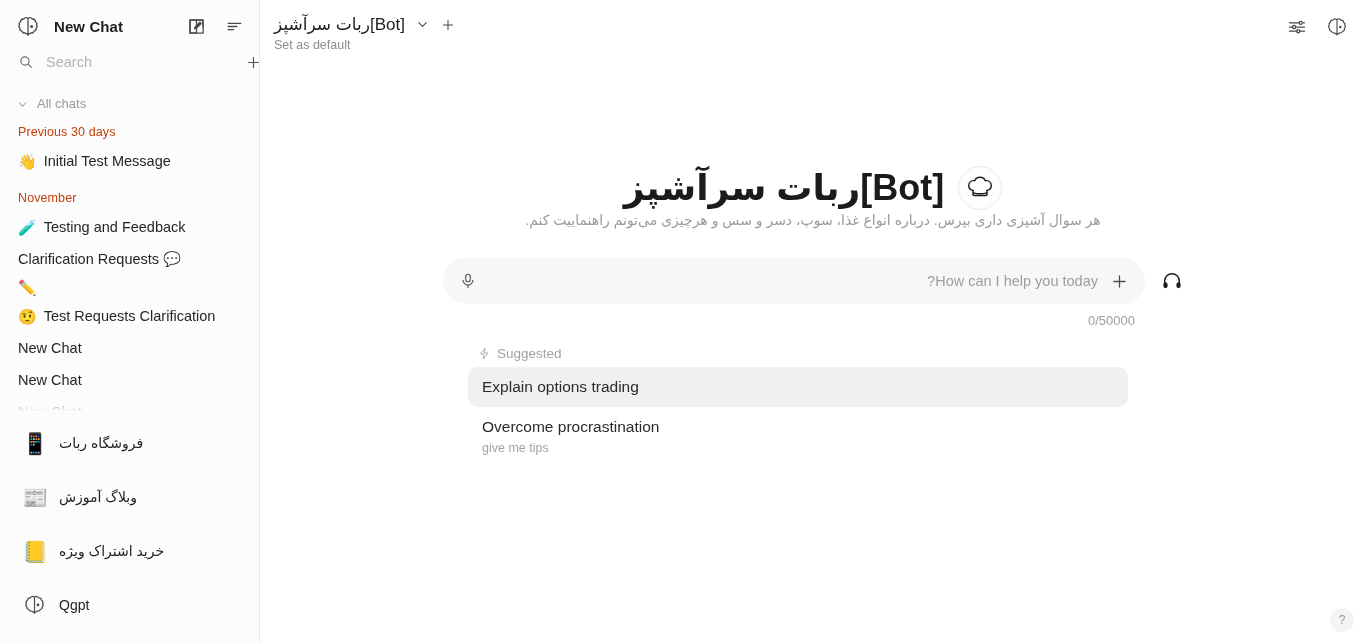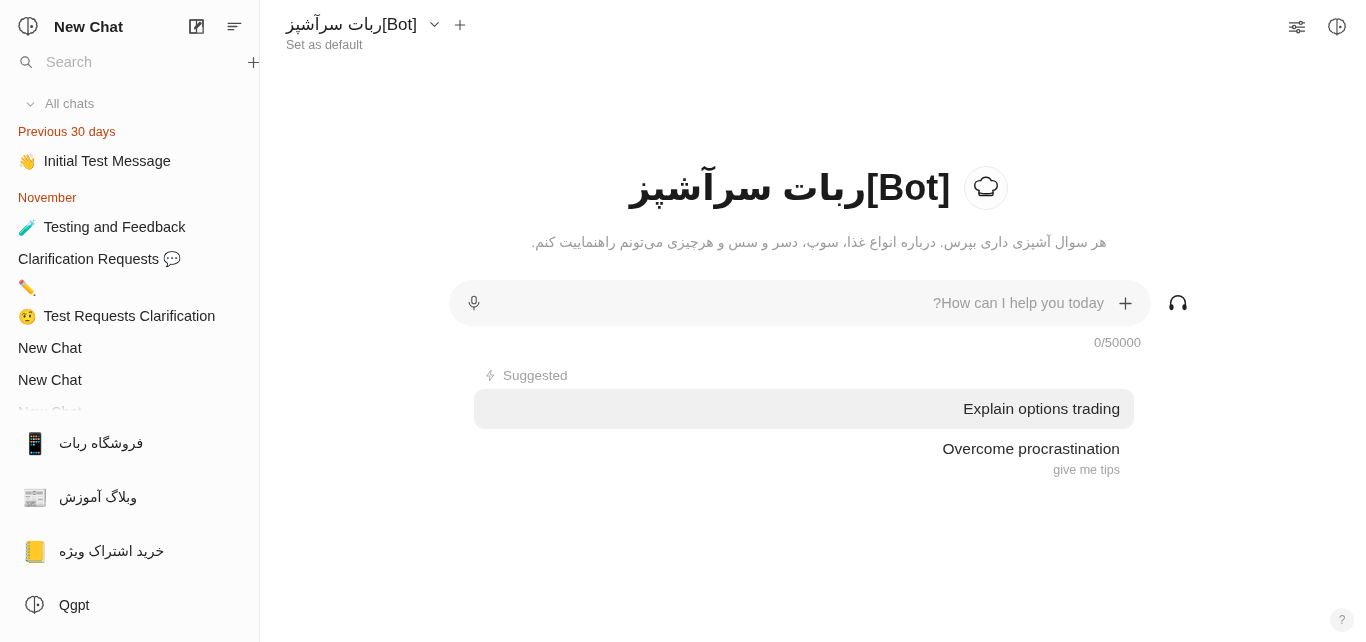--- a/index.html
+++ b/index.html
@@ -5,21 +5,21 @@
 <style>
   * { box-sizing: border-box; margin: 0; padding: 0; }
   html, body {
     width: 1366px; height: 642px;
     overflow: hidden;
     background: #ffffff;
     font-family: "Liberation Sans", "DejaVu Sans", sans-serif;
     color: #2b2b2b;
     -webkit-font-smoothing: antialiased;
   }
-  .app { display: flex; width: 1366px; height: 487px; position: relative; gap: 12px; }
+  .app { display: flex; width: 1366px; height: 487px; position: relative; }
 
   
   .sidebar {
     width: 260px; height: 642px;
     background: #fcfcfc;
     border-right: 1px solid #e9e9e9;
     position: relative;
     display: flex; flex-direction: column;
     flex: 0 0 260px;
   }
@@ -48,21 +48,21 @@
     border: 0; outline: 0; background: transparent; flex: 1;
     font-size: 14.5px; font-family: inherit; color: #333;
     padding: 0;
   }
   .sb-search input::placeholder { color: #b3b3b3; }
   .sb-search .plus { margin-left: auto; color: #555; cursor: pointer; display: flex; }
 
   .allchats {
     display: flex; align-items: flex-end; gap: 8px;
     padding: 10px 18px 6px 16px;
-    font-size: 13px; color: #9a9a9a; cursor: pointer; margin-left: 8px;
+    font-size: 13px; color: #9a9a9a; cursor: pointer;
   }
   .allchats svg { display: block; }
 
   .chat-scroll {
     flex: 1 1 auto;
     overflow: hidden;
     padding: 2px 0 0 0;
     max-height: 318px;
   }
   .grp-label {
@@ -129,21 +129,21 @@
     direction: rtl; font-size: 36px; font-weight: 700; color: #1b1b1b;
     line-height: 1.1;
   }
   .hero-avatar {
     width: 44px; height: 44px; border-radius: 50%;
     background: #fdfdfd; border: 1px solid #ececec;
     display: flex; align-items: center; justify-content: center;
     flex: 0 0 44px;
   }
   .hero-sub {
-    margin-top: 24px; font-size: 14px; color: #9b9b9b;
+    margin-top: 2px; font-size: 14px; color: #9b9b9b;
     direction: rtl; text-align: center;
   }
 
   .composer-zone { width: 740px; margin-top: 30px; }
   .composer-row { display: flex; align-items: center; gap: 16px; }
   .composer {
     flex: 1 1 auto; height: 46px; border-radius: 23px;
     background: #f7f7f7;
     display: flex; align-items: center; gap: 12px;
     padding: 0 16px 0 16px;
@@ -156,21 +156,21 @@
     direction: rtl; text-align: right; height: 100%;
   }
   .composer .field::placeholder { color: #9e9e9e; }
   .composer .c-plus { color: #4b4b4b; display: flex; cursor: pointer; }
   .headset { color: #1f1f1f; display: flex; cursor: pointer; flex: 0 0 auto; }
   .counter {
     margin-top: 9px; text-align: right; padding-right: 48px;
     font-size: 13px; color: #9d9d9d;
   }
 
-  .suggest-zone { width: 660px; margin-top: 18px; align-self: center; margin-left: -30px; text-align: right; }
+  .suggest-zone { width: 660px; margin-top: 18px; align-self: center; margin-left: -30px; }
   .suggest-head {
     display: flex; align-items: center; gap: 6px;
     font-size: 13.5px; color: #a2a2a2; padding-left: 10px; margin-bottom: 6px;
   }
   .suggest-head svg { display: block; }
   .sugg {
     padding: 10px 14px; border-radius: 10px; cursor: pointer;
   }
   .sugg.active { background: #f0f0f0; }
   .sugg .t { font-size: 15.5px; font-weight: 400; color: #2b2b2b; line-height: 20px; }

